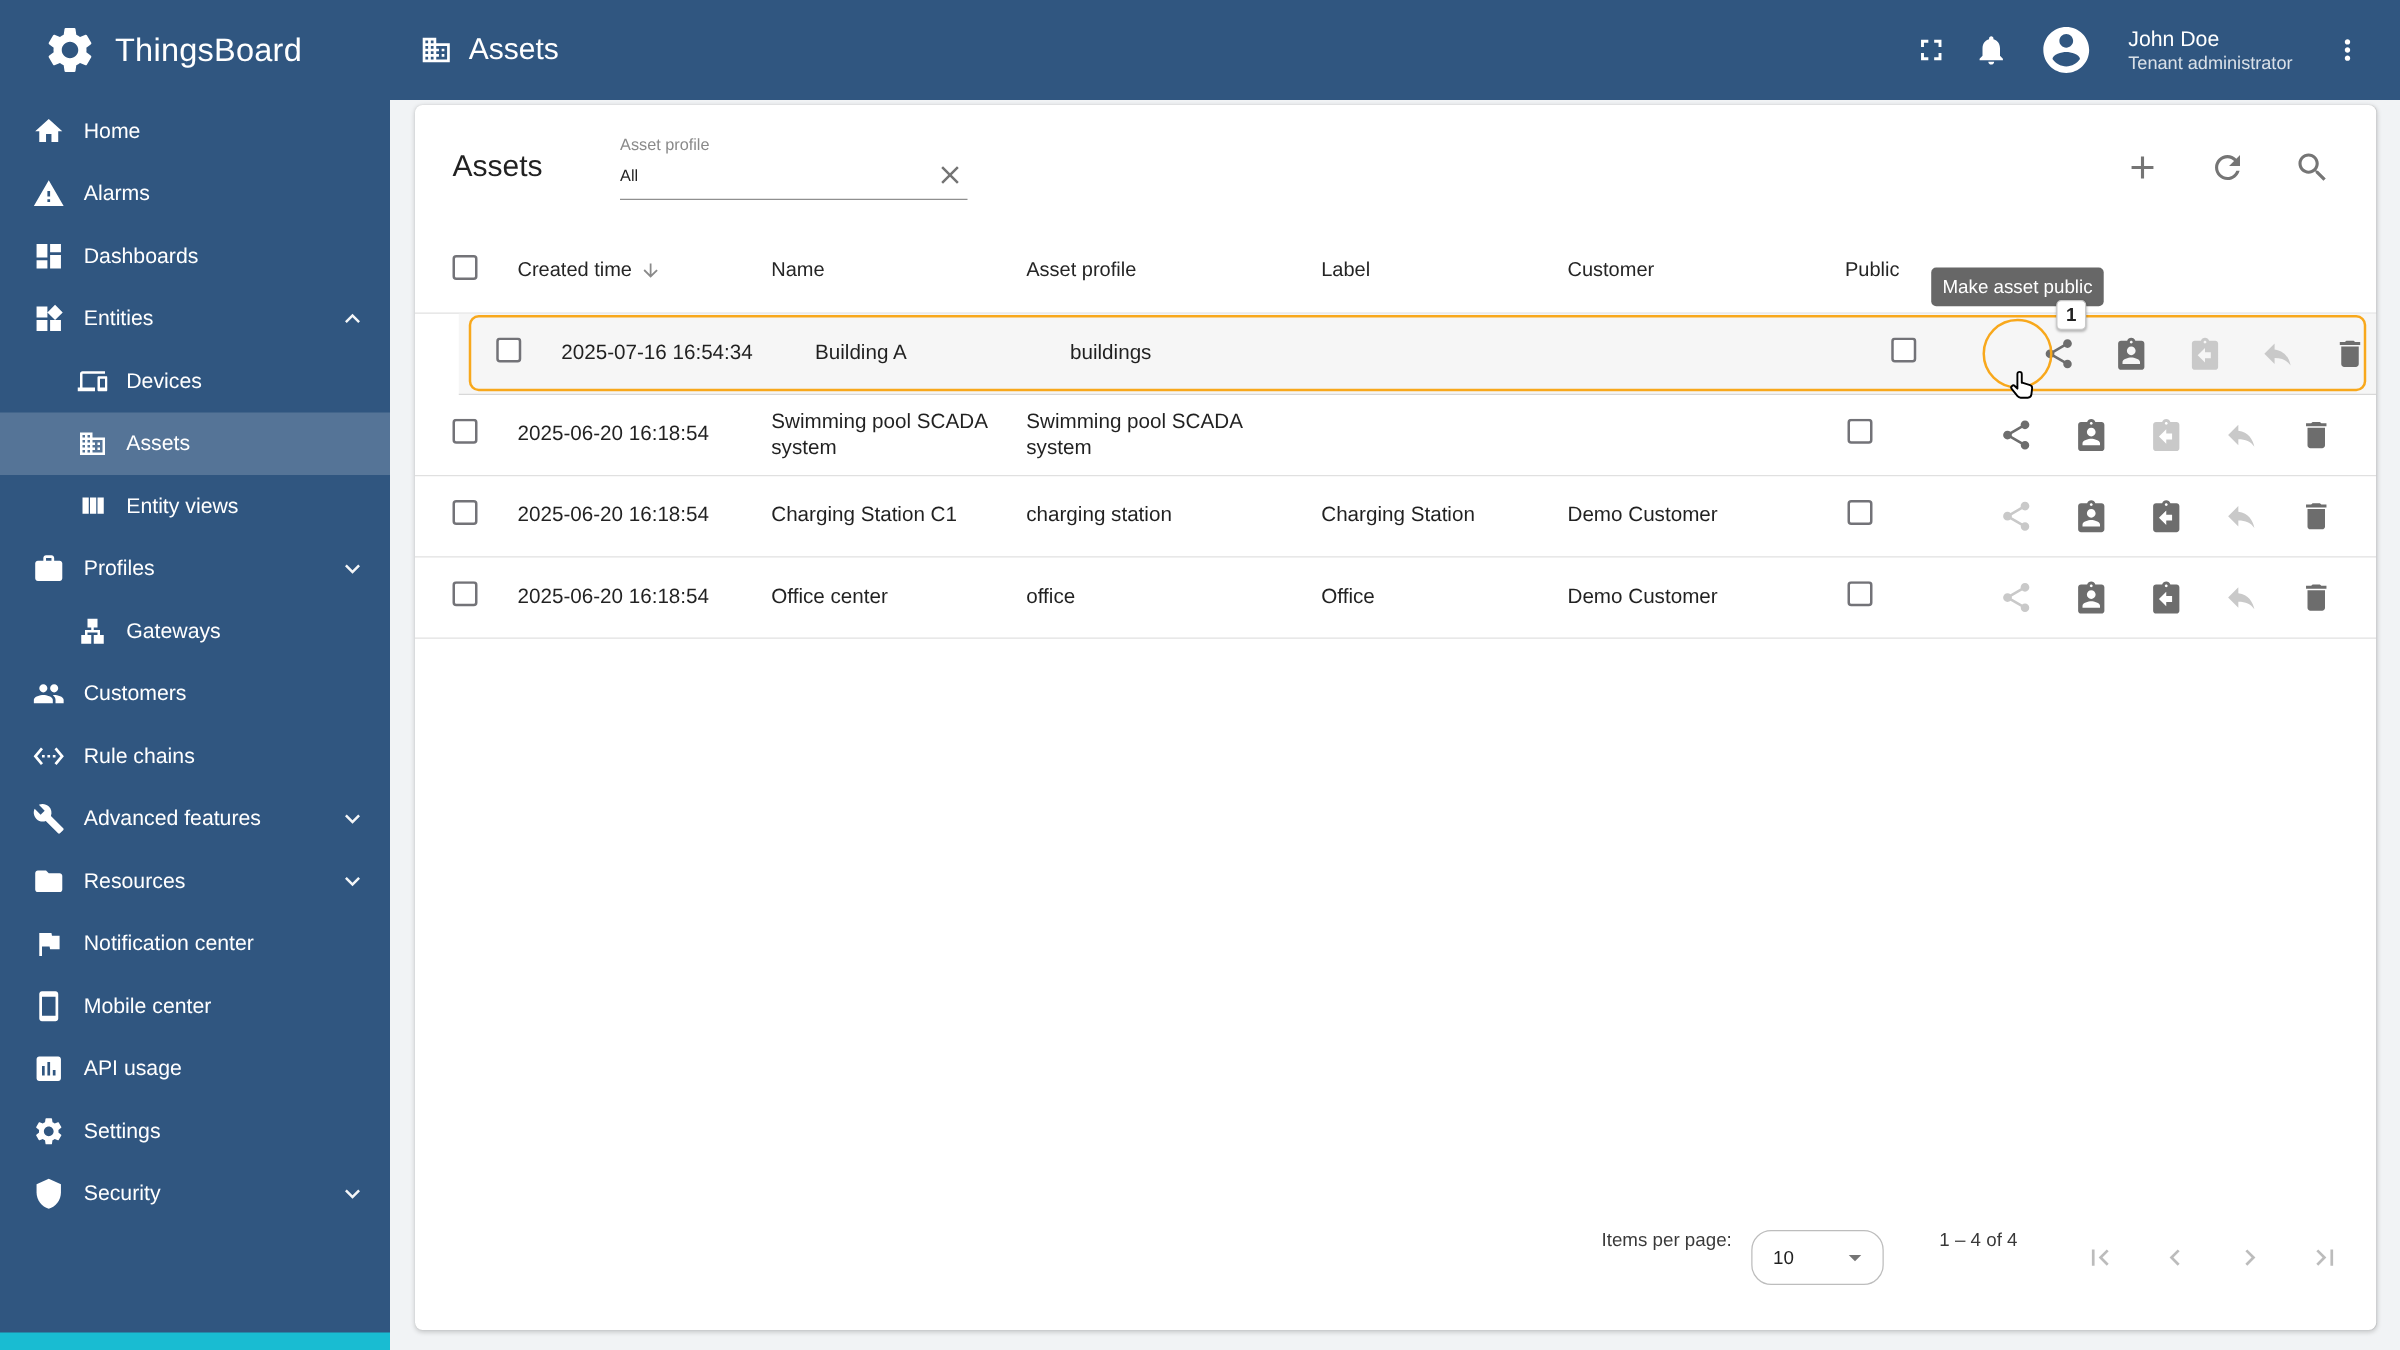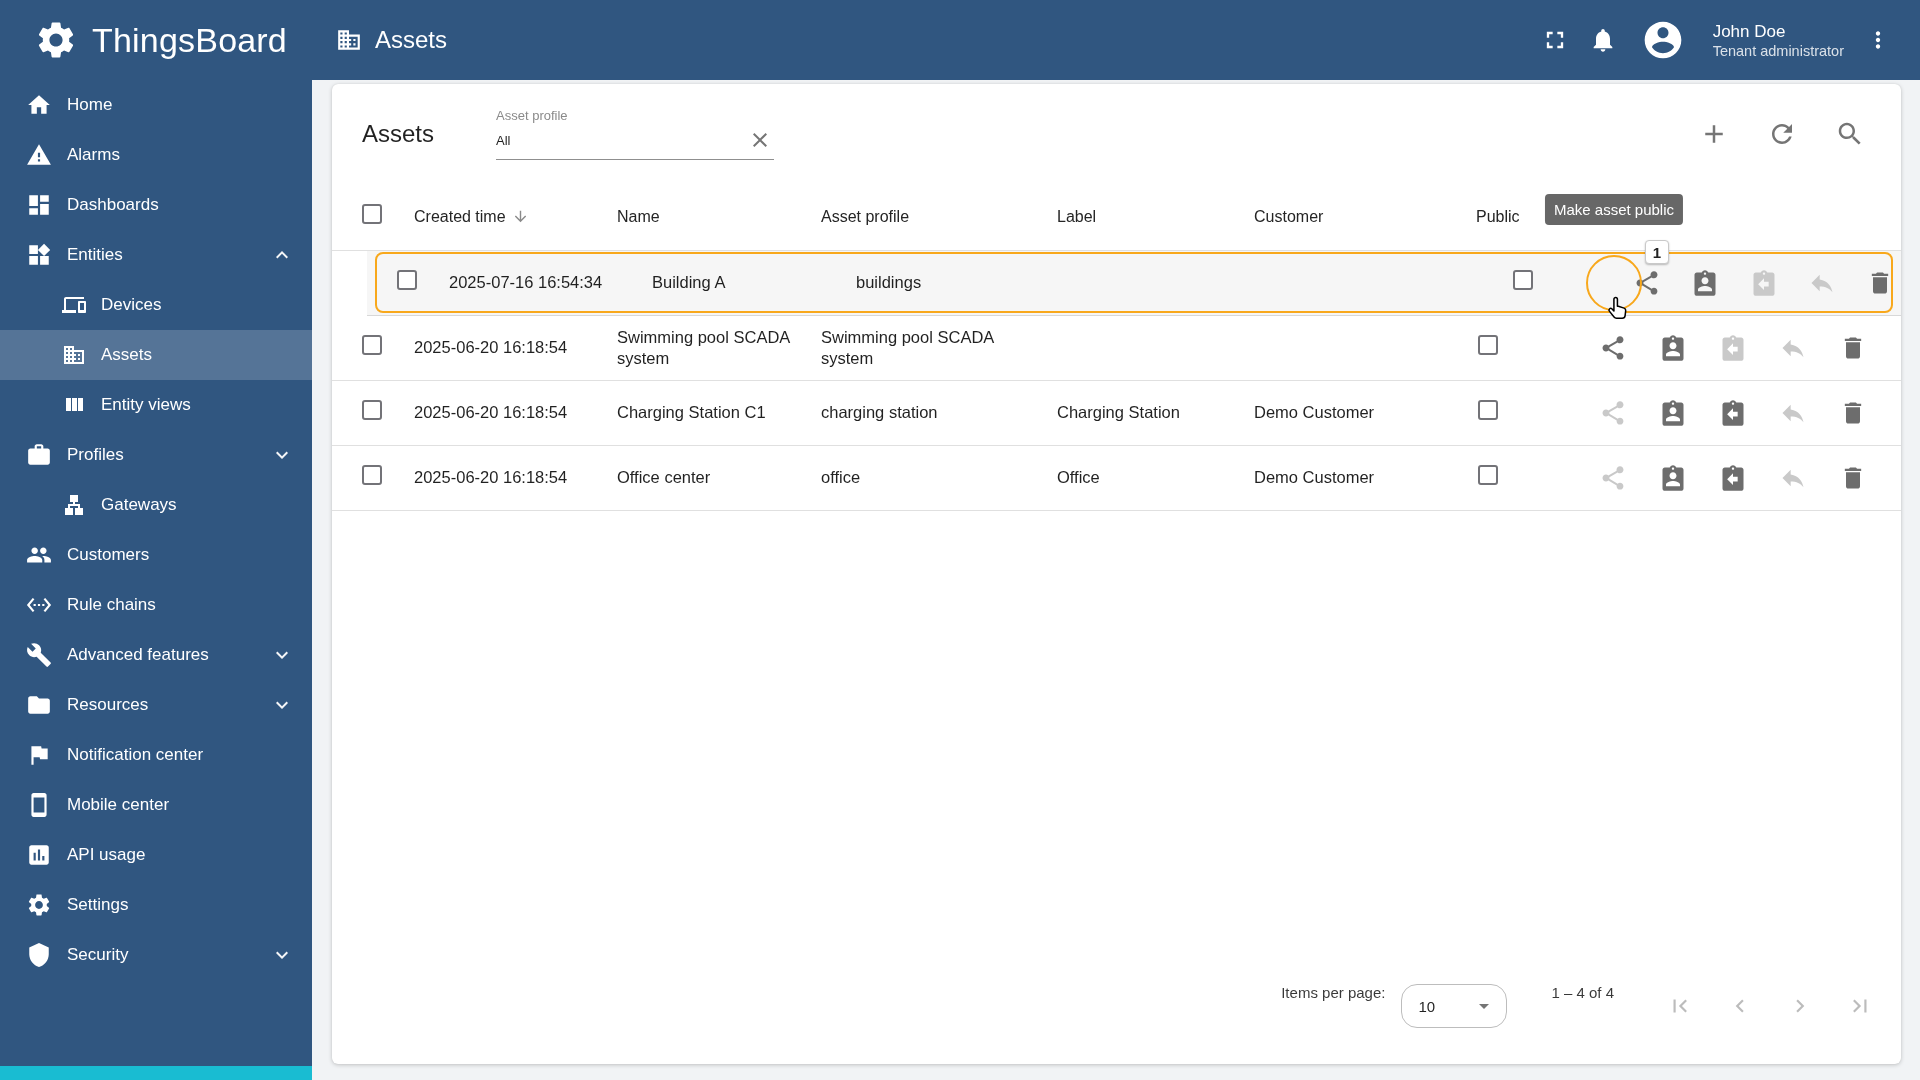--- a/index.html
+++ b/index.html
@@ -3,26 +3,26 @@
 <meta charset="utf-8">
 <style>
   * { box-sizing: border-box; }
   html,body { margin:0; padding:0; width:1920px; height:1080px; overflow:hidden;
     font-family:"Liberation Sans", "DejaVu Sans", sans-serif; background:#f1f3f5; }
 
   
   .topbar { position:fixed; top:0; left:0; width:1920px; height:80px; background:#305680;
     display:flex; align-items:center; color:#fff; z-index:20; }
   .brand { flex:0 0 312px; display:flex; align-items:center; gap:14px; padding-left:34px; }
-  .brand-name { font-size:34px; font-weight:400; letter-spacing:.2px; }
+  .brand-name { font-size:26px; font-weight:400; letter-spacing:.2px; }
   .page-head { display:flex; align-items:center; gap:13px; margin-left:24px; font-size:24px; font-weight:500; }
   .header-right { margin-left:auto; display:flex; align-items:center; padding-right:18px; }
   .hbtn { background:none; border:none; color:#fff; width:48px; height:48px; display:flex;
     align-items:center; justify-content:center; cursor:pointer; }
-  .user { display:flex; align-items:center; gap:28px; margin:0 10px 0 14px; cursor:pointer; }
+  .user { display:flex; align-items:center; gap:28px; margin:0 20px 0 14px; cursor:pointer; }
   .user-name { font-size:17px; line-height:1.25; }
   .user-role { font-size:14.5px; opacity:.82; }
   .ic { fill:currentColor; display:block; }
 
   
   .sidebar { position:fixed; top:80px; left:0; width:312px; bottom:0; background:#305680;
     color:#fff; z-index:15; }
   .nav-item { height:50px; display:flex; align-items:center; gap:15px; padding:0 18px 0 26px;
     font-size:17px; font-weight:500; cursor:pointer; white-space:nowrap; }
   .nav-item.child { padding-left:62px; }
@@ -68,21 +68,21 @@
     font-size:15px; color:rgba(0,0,0,.78); }
   .pp-select { width:106px; height:44px; border:1px solid #bdbdbd; border-radius:16px;
     display:flex; align-items:center; justify-content:space-between; padding:0 10px 0 16px;
     margin-left:16px; color:rgba(0,0,0,.87); cursor:pointer; }
   .range { margin:0 44px; }
   .navgrp { display:flex; gap:16px; }
   .pgbtn { background:none; border:none; width:44px; height:44px; display:flex;
     align-items:center; justify-content:center; color:#bcbcbc; cursor:default; }
 
   
-  .tooltip { position:absolute; left:1614px; top:194px; transform:translateX(-50%);
+  .tooltip { position:absolute; left:1614px; top:214px; transform:translateX(-50%);
     background:rgba(97,97,97,.96); color:#fff; font-size:15px; padding:7px 9px;
     border-radius:4px; white-space:nowrap; z-index:40; }
   .hl-circle { position:absolute; left:1586px; top:255px; width:56px; height:56px;
     border:2.5px solid #f8a81c; border-radius:50%; z-index:39; }
   .step-badge { position:absolute; left:1645px; top:240px; width:24px; height:24px;
     background:#fff; border:1px solid #c9c9c9; border-radius:4px; display:flex;
     align-items:center; justify-content:center; font-size:15px; font-weight:700;
     color:#222; z-index:41; box-shadow:0 1px 2px rgba(0,0,0,.25); }
   .cursor { position:absolute; left:1604px; top:294px; z-index:42; }
 </style>

